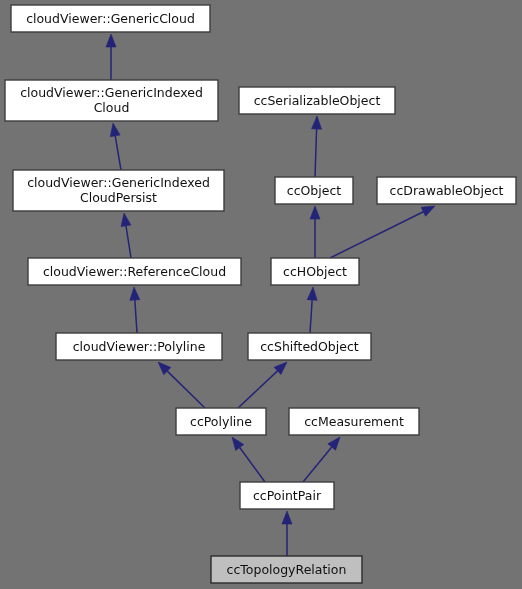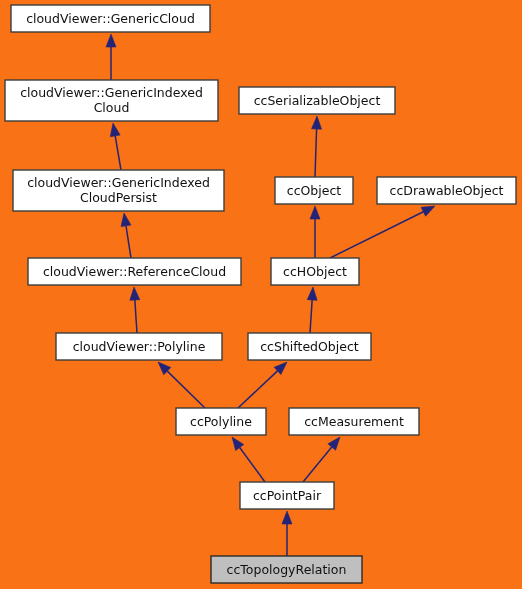--- a/index.html
+++ b/index.html
@@ -10,21 +10,21 @@
   body {
     width: 522px;
     height: 589px;
     font-family: "DejaVu Sans", sans-serif;
     overflow: hidden;
   }
   #diagram-root {
     position: relative;
     width: 522px;
     height: 589px;
-    background: #f97316;
+    background: #737373;
   }
   svg#graph {
     display: block;
     width: 522px;
     height: 589px;
   }
   .node-box {
     fill: #ffffff;
     stroke: #3d3d3d;
     stroke-width: 1.4px;

